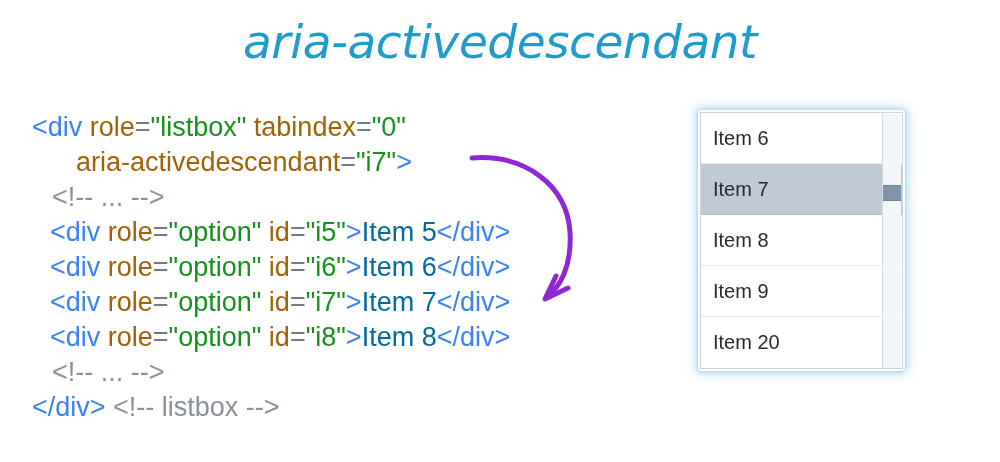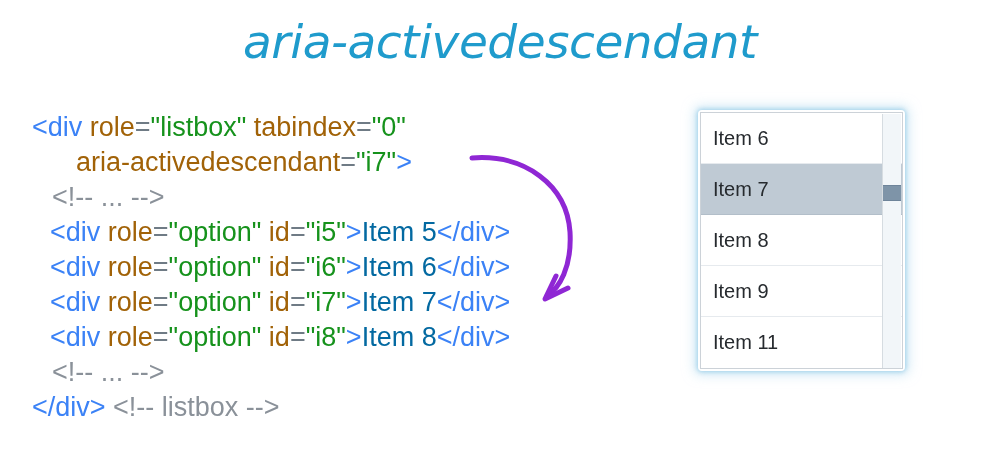--- a/index.html
+++ b/index.html
@@ -153,21 +153,21 @@
           <div class="lb-item selected">
             <span>Item 7</span>
           </div>
           <div class="lb-item">
             <span>Item 8</span>
           </div>
           <div class="lb-item">
             <span>Item 9</span>
           </div>
           <div class="lb-item">
-            <span>Item 11</span>
+            <span>Item 20</span>
           </div>
         </div>
       <div id="lb-scrollbar">
         <div id="lb-thumb"></div>
       </div>
     </div>
   </div>
 
 </div>
 

